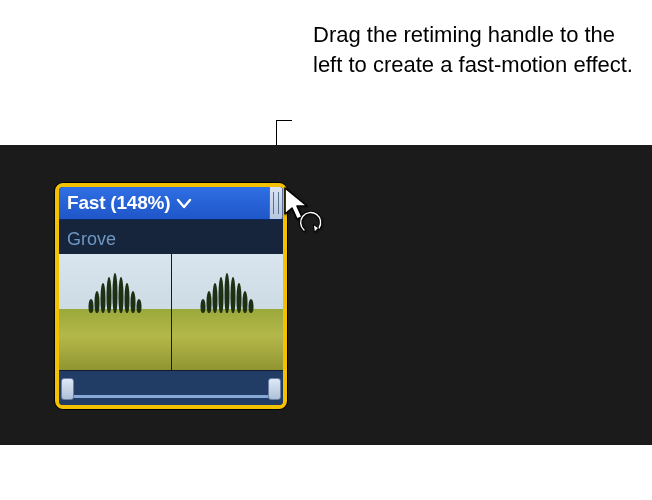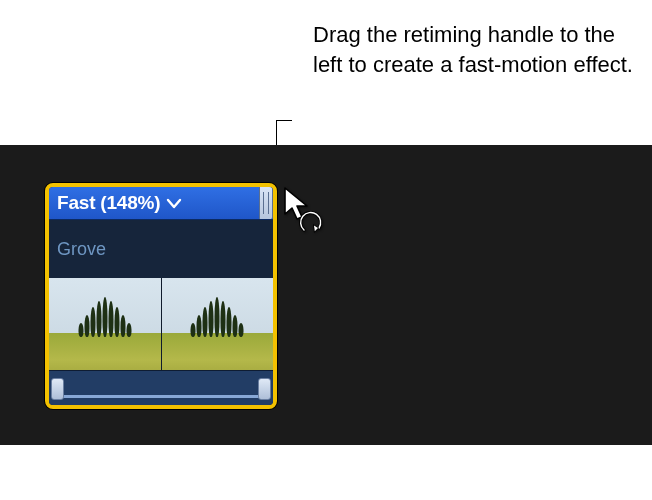--- a/index.html
+++ b/index.html
@@ -49,21 +49,21 @@
   .dark-band{
     position:absolute;
     left:0;
     top:145px;
     width:652px;
     height:300px;
     background:#1b1b1b;
   }
   .clip{
     position:absolute;
-    left:45px;
+    left:55px;
     top:183px;
     width:224px;
     height:218px;
     border:4px solid #f3c100;
     border-radius:8px;
     background:#16253b;
     box-shadow:0 0 0 1px #000;
     overflow:hidden;
   }
   .retime-bar{
@@ -109,22 +109,22 @@
     left:3px;
     width:1px;
     top:5px;
     bottom:5px;
     background:#5a6f91;
   }
   .retime-handle::after{left:8px;}
   .clip-name-row{
     height:26px;
     display:flex;
-    align-items:center;
-    padding:16px 8px;
+    align-items:flex-end;
+    padding:4px 8px;
     background:#16253b;
   }
   .clip-name-row .name{
     color:#6e96c2;
     font-size:18px;
     font-weight:400;
   }
   .thumbs{
     display:flex;
     height:122px;

